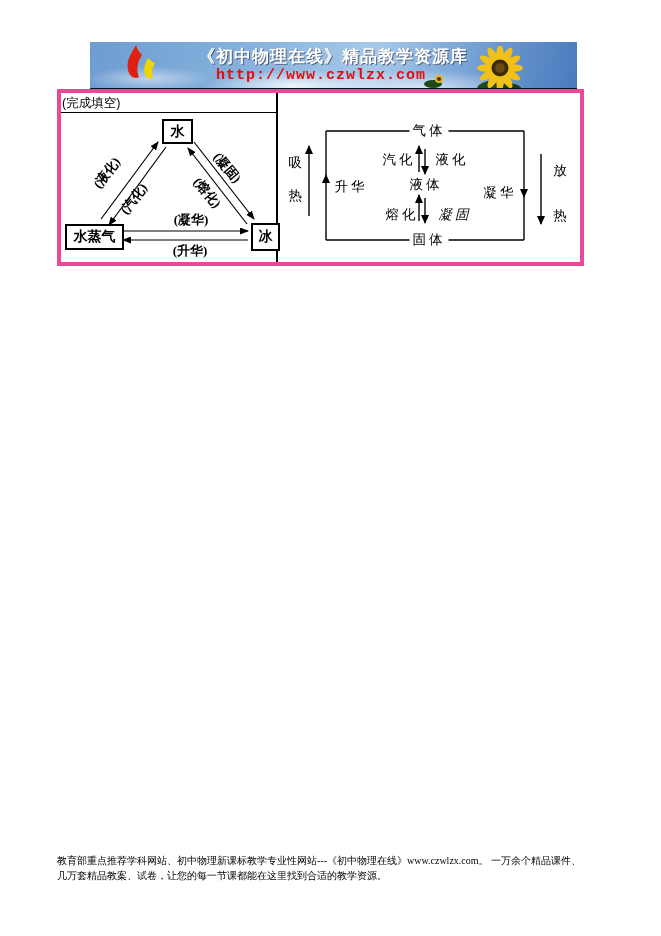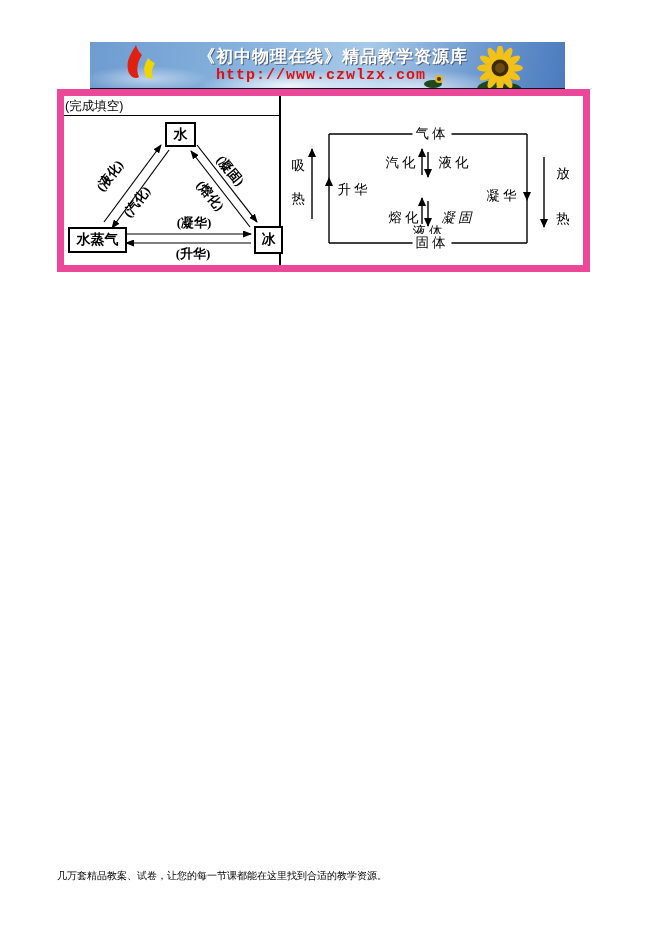--- a/index.html
+++ b/index.html
@@ -6,33 +6,33 @@
   .page{position:relative;width:661px;height:936px;background:#fff;overflow:hidden;
         font-family:"Liberation Serif","DejaVu Serif",serif;color:#000;}
 
   
   .banner{position:absolute;left:90px;top:42px;width:475px;height:46px;overflow:hidden;
     border-bottom:4px solid #0c0e1c;
     background:
       radial-gradient(ellipse 130px 22px at 42% 95%, rgba(255,255,255,.85), rgba(255,255,255,0) 70%),
       radial-gradient(ellipse 90px 18px at 12% 80%, rgba(255,255,255,.5), rgba(255,255,255,0) 70%),
       radial-gradient(ellipse 150px 26px at 68% 100%, rgba(255,255,255,.65), rgba(255,255,255,0) 70%),
-      linear-gradient(100deg,#6f9cd1 0%,#84b0dc 30%,#a7c9e9 58%,#6b98cf 82%,#4a7bbd 100%);}
+      linear-gradient(100deg,#6f9cd1 0%,#84b0dc 30%,#a7c9e9 58%,#6b98cf 82%,#4a7bbd 100%); padding-left: 12px;}
   .banner-title{position:absolute;left:83px;top:3px;width:320px;text-align:center;
     font-weight:bold;font-size:17px;letter-spacing:1px;color:#fff;
     text-shadow:1px 1px 0 rgba(50,50,70,.65);white-space:nowrap;}
   .banner-url{position:absolute;left:71px;top:25px;width:320px;text-align:center;
     font-family:"Liberation Mono","DejaVu Sans Mono",monospace;
     font-weight:bold;font-size:15px;letter-spacing:1px;color:#e01010;white-space:nowrap;}
   .logo-svg{position:absolute;left:28px;top:2px;}
   .sunflower-svg{position:absolute;left:378px;top:4px;}
   .miniflower-svg{position:absolute;left:333px;top:30px;}
 
   
-  .qtable{position:absolute;left:57px;top:89px;width:519px;height:169px;border:7px solid #ec4899;}
+  .qtable{position:absolute;left:57px;top:89px;width:519px;height:169px;border:4px solid #ec4899;}
   .vdivider{position:absolute;left:215px;top:0;width:2px;height:100%;background:#000;}
   .hdr-line{position:absolute;left:0;top:19px;width:216px;height:1px;background:#000;}
   .prompt{position:absolute;left:1px;top:2px;font-family:"Liberation Sans","DejaVu Sans",sans-serif;
     font-size:12.5px;white-space:nowrap;}
 
   
   .tri{position:absolute;left:0;top:20px;width:215px;height:148px;}
   .tri svg{position:absolute;left:0;top:0;}
   .node{position:absolute;border:2px solid #000;background:#fff;display:flex;align-items:center;
     justify-content:center;font-weight:bold;font-size:14px;white-space:nowrap;}
@@ -143,31 +143,31 @@
           <line x1="31" y1="123" x2="31" y2="53" marker-end="url(#ah2)"></line>
           <line x1="263" y1="61" x2="263" y2="131" marker-end="url(#ah2)"></line>
         </g>
         <defs>
           <marker id="ah2" markerUnits="userSpaceOnUse" markerWidth="9" markerHeight="8" refX="8" refY="4" orient="auto">
             <path d="M0,0 L9,4 L0,8 Z" fill="#000"></path>
           </marker>
         </defs>
       </svg>
       <div class="state onedge" style="left:151px;top:38px;">气体</div>
-      <div class="state" style="left:148px;top:92px;margin-top:44px;">液体</div>
+      <div class="state" style="left:148px;top:92px;">液体</div>
       <div class="state onedge" style="left:151px;top:147px;">固体</div>
       <div class="state" style="left:121px;top:67px;">汽化</div>
       <div class="state" style="left:174px;top:67px;">液化</div>
       <div class="state" style="left:124px;top:122px;">熔化</div>
       <div class="state" style="left:177px;top:122px;font-style:italic;">凝固</div>
       <div class="state" style="left:73px;top:94px;">升华</div>
       <div class="state" style="left:222px;top:100px;">凝华</div>
       <div class="vheat" style="left:8px;top:53px;text-align:right;">吸热</div>
       <div class="vheat vheat2" style="left:274px;top:55px;">放热</div>
     </div>
   </div>
 
   <div class="footer">
-    <br>
+    <span>教育部重点推荐学科网站、初中物理新课标教学专业性网站---《初中物理在线》www.czwlzx.com。 一万余个精品课件、</span><br>
     <span>几万套精品教案、试卷，让您的每一节课都能在这里找到合适的教学资源。</span>
   </div>
 
 </div>
 
 </body></html>

